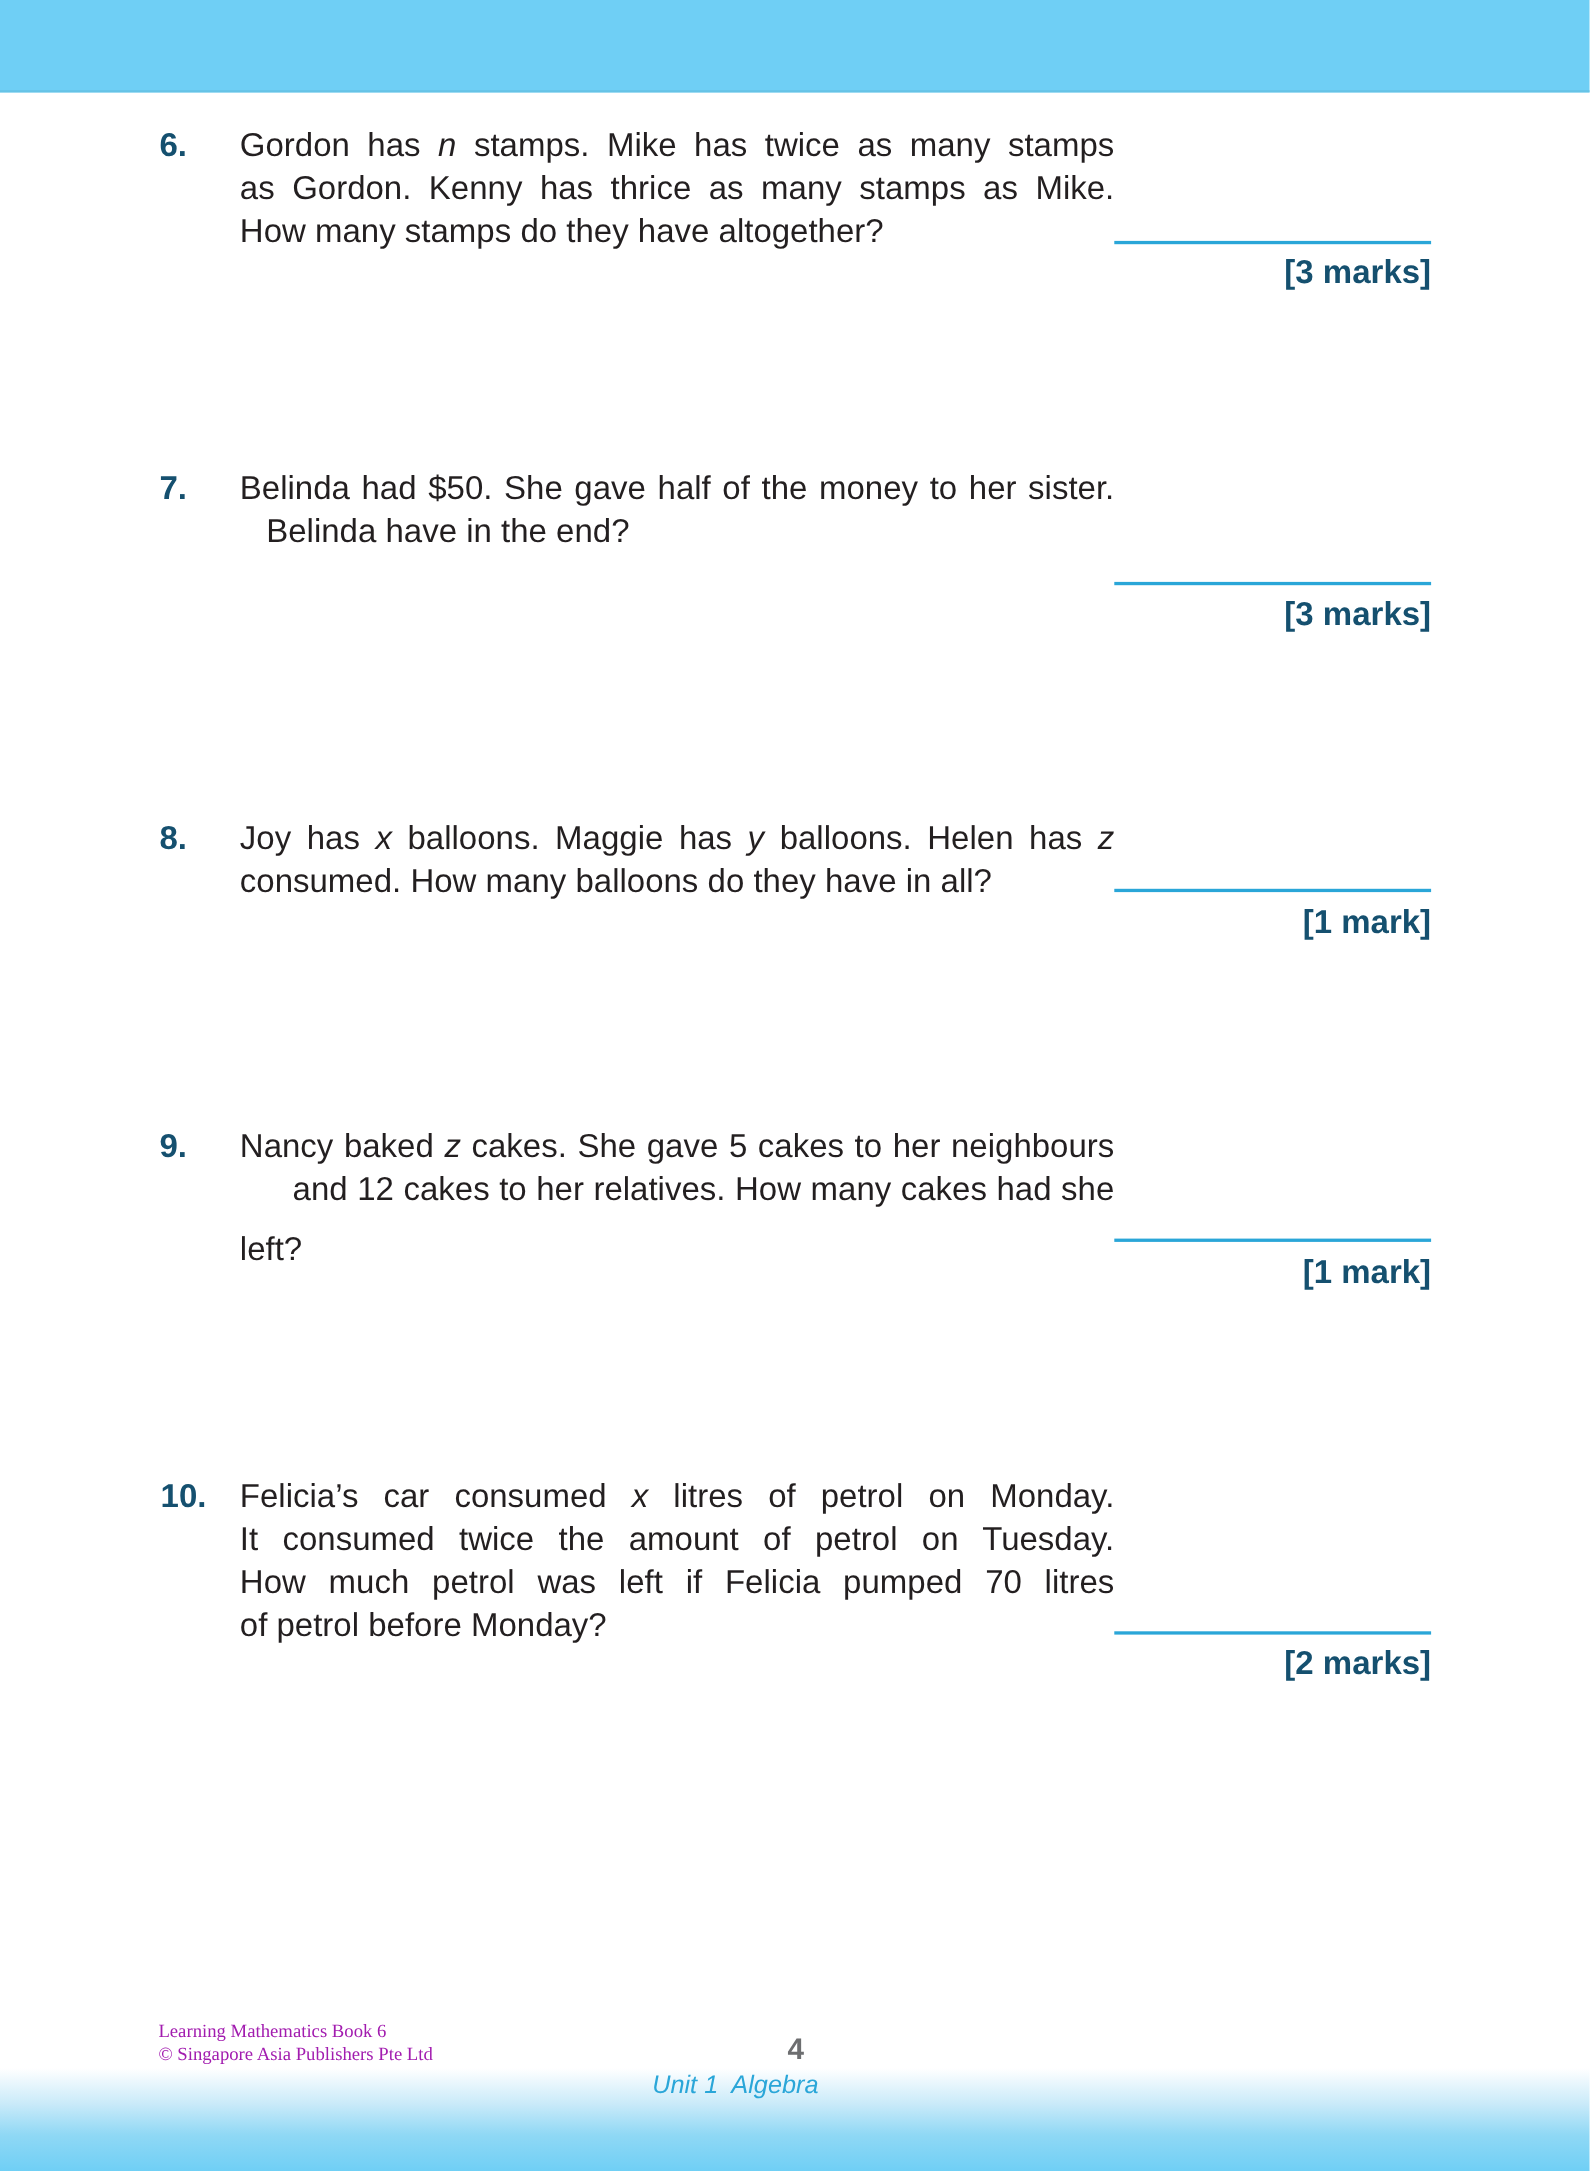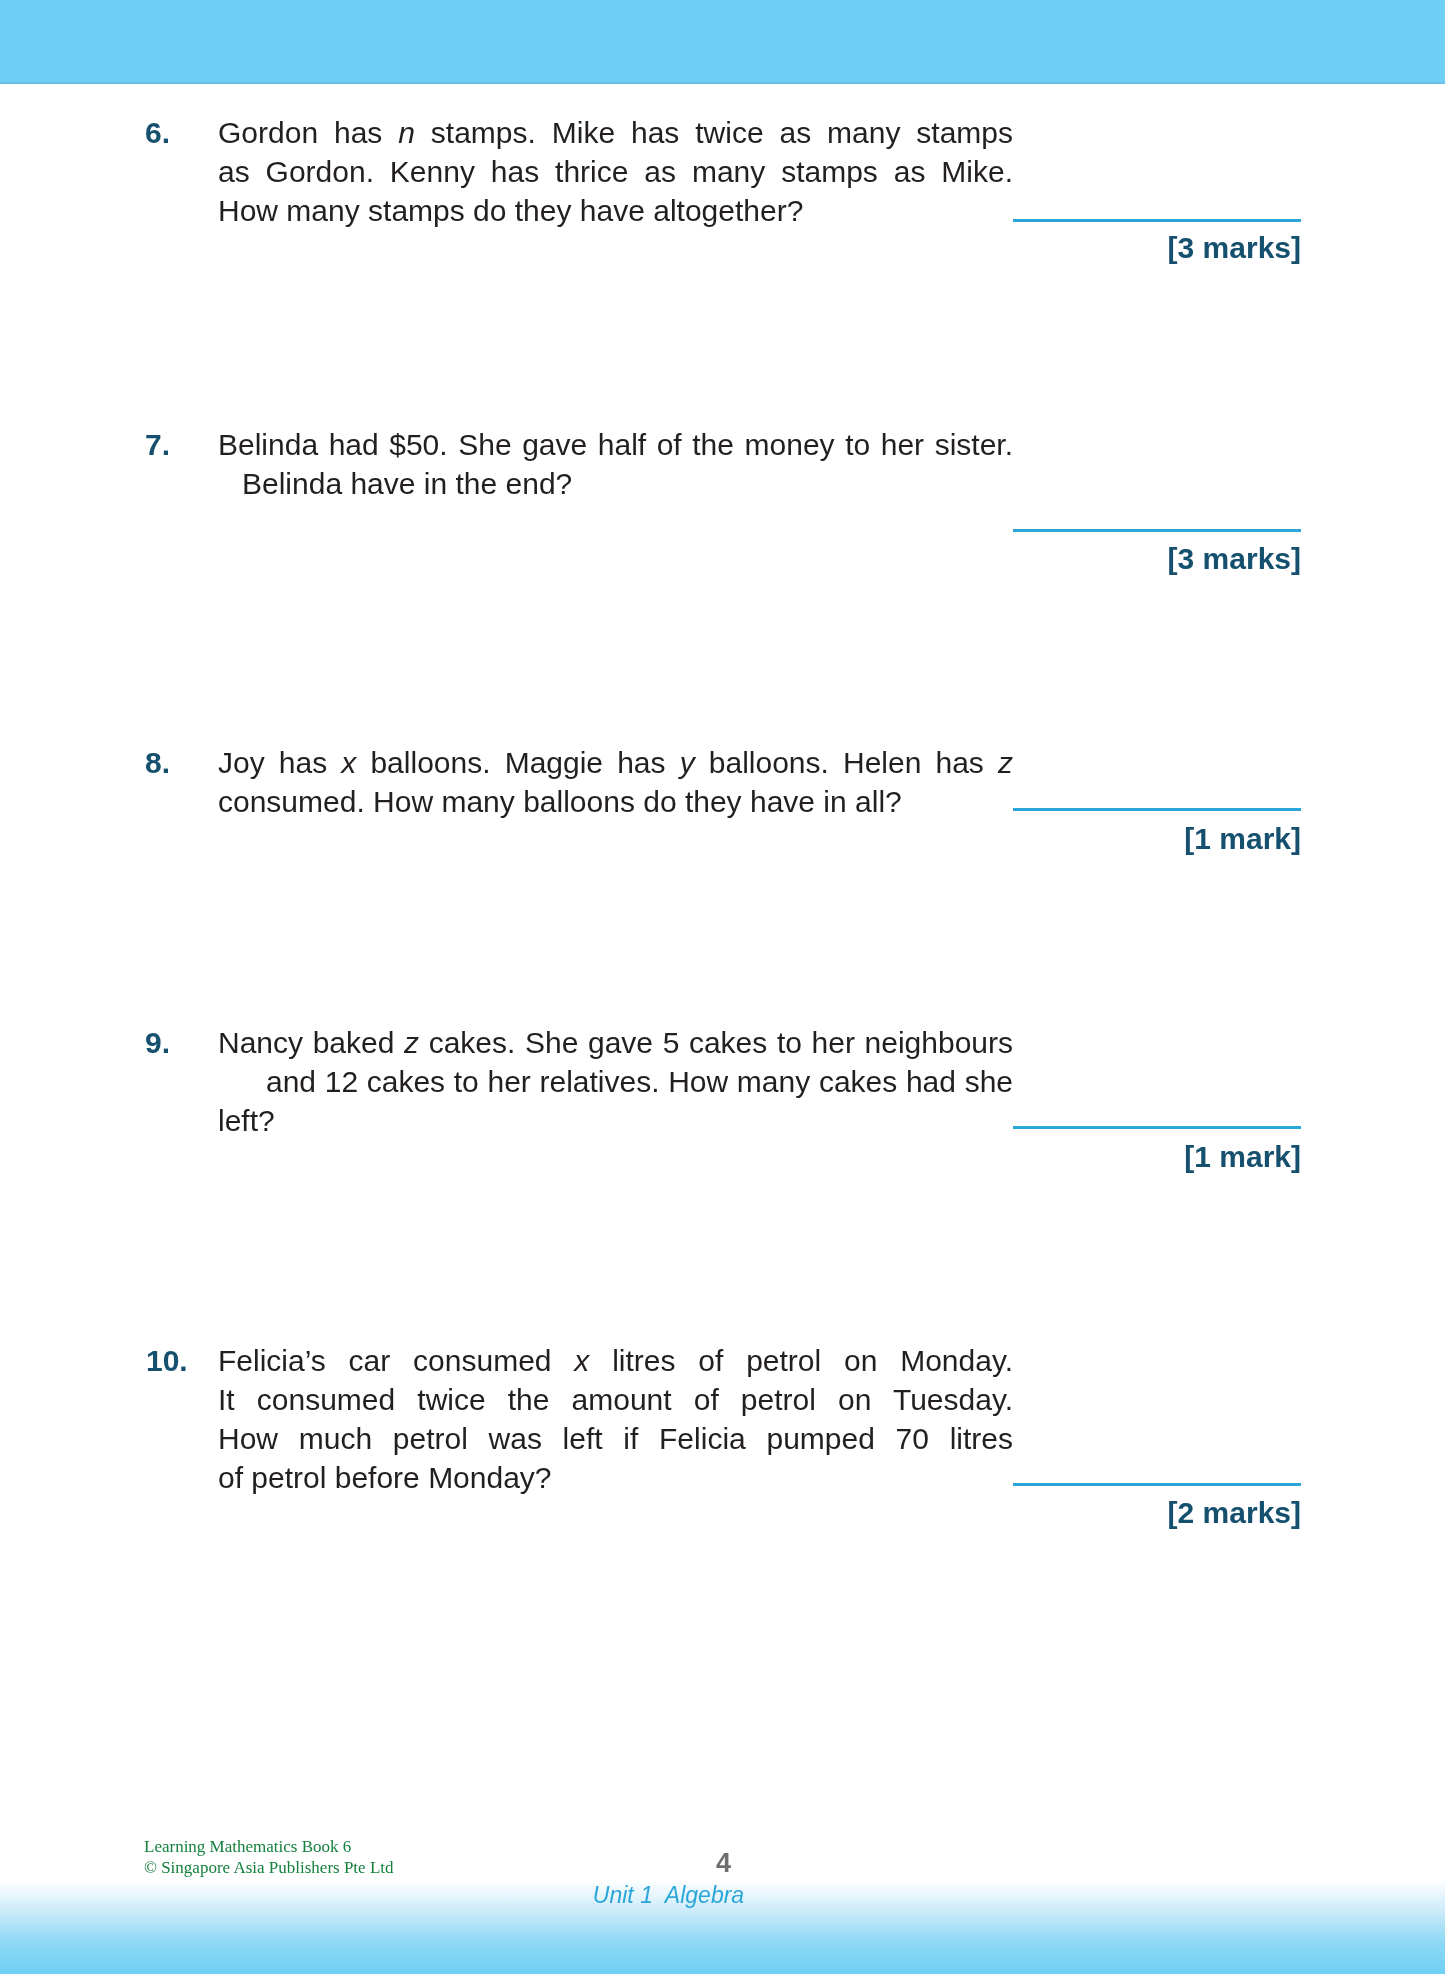--- a/index.html
+++ b/index.html
@@ -36,21 +36,21 @@
     position: absolute; right: 144px;
     font-weight: bold; font-size: 30px; color: #15506f;
     line-height: 36px;
   }
   .footer-band {
     position: absolute; left: 0; top: 1880px; width: 1445px; height: 94px;
     background: linear-gradient(to bottom, #ffffff 0%, #c9eaf9 35%, #8fd8f5 65%, #6fcff5 100%);
   }
   .footer-left {
     position: absolute; left: 144px; top: 1836px;
-    font-family: "Liberation Serif", serif; font-size: 17px; line-height: 21px; color: #15803d;
+    font-family: "Liberation Serif", serif; font-size: 17px; line-height: 21px; color: #a21caf;
   }
   .page-num {
     position: absolute; left: 0; width: 1445px; top: 1848px; text-align: center;
     font-weight: bold; font-size: 27px; color: #6d6e70;
     padding-left: 2px; box-sizing: border-box;
   }
   .unit-label {
     position: absolute; left: 0; width: 1337px; top: 1882px; text-align: center;
     font-style: italic; font-size: 23px; color: #2aa6d8;
   }
@@ -89,21 +89,21 @@
     </div>
 </div>
 <div class="answer-line" style="top:808px;"></div>
 <div class="marks" style="top:821px;">[1 mark]</div>
 
 <div class="question" style="top:1023px;">
   <div class="q-num">9.</div>
   <div class="q-text">
       <div style="text-align: justify; text-align-last: justify;">Nancy baked <i>z</i> cakes. She gave 5 cakes to her neighbours</div>
       <div style="text-align: justify; text-align-last: justify; margin-left: 48px;">and 12 cakes to her relatives. How many cakes had she</div>
-      <div style="text-align: left; text-align-last: left;">left?</div>
+      <div style="text-align: left; text-align-last: left; margin-top: 15px;">left?</div>
     </div>
 </div>
 <div class="answer-line" style="top:1126px;"></div>
 <div class="marks" style="top:1139px;">[1 mark]</div>
 
 <div class="question" style="top:1341px;">
   <div class="q-num" style="left:146px;">10.</div>
   <div class="q-text">
       <div style="text-align: justify; text-align-last: justify;">Felicia’s car consumed <i>x</i> litres of petrol on Monday.</div>
       <div style="text-align: justify; text-align-last: justify;">It consumed twice the amount of petrol on Tuesday.</div>

